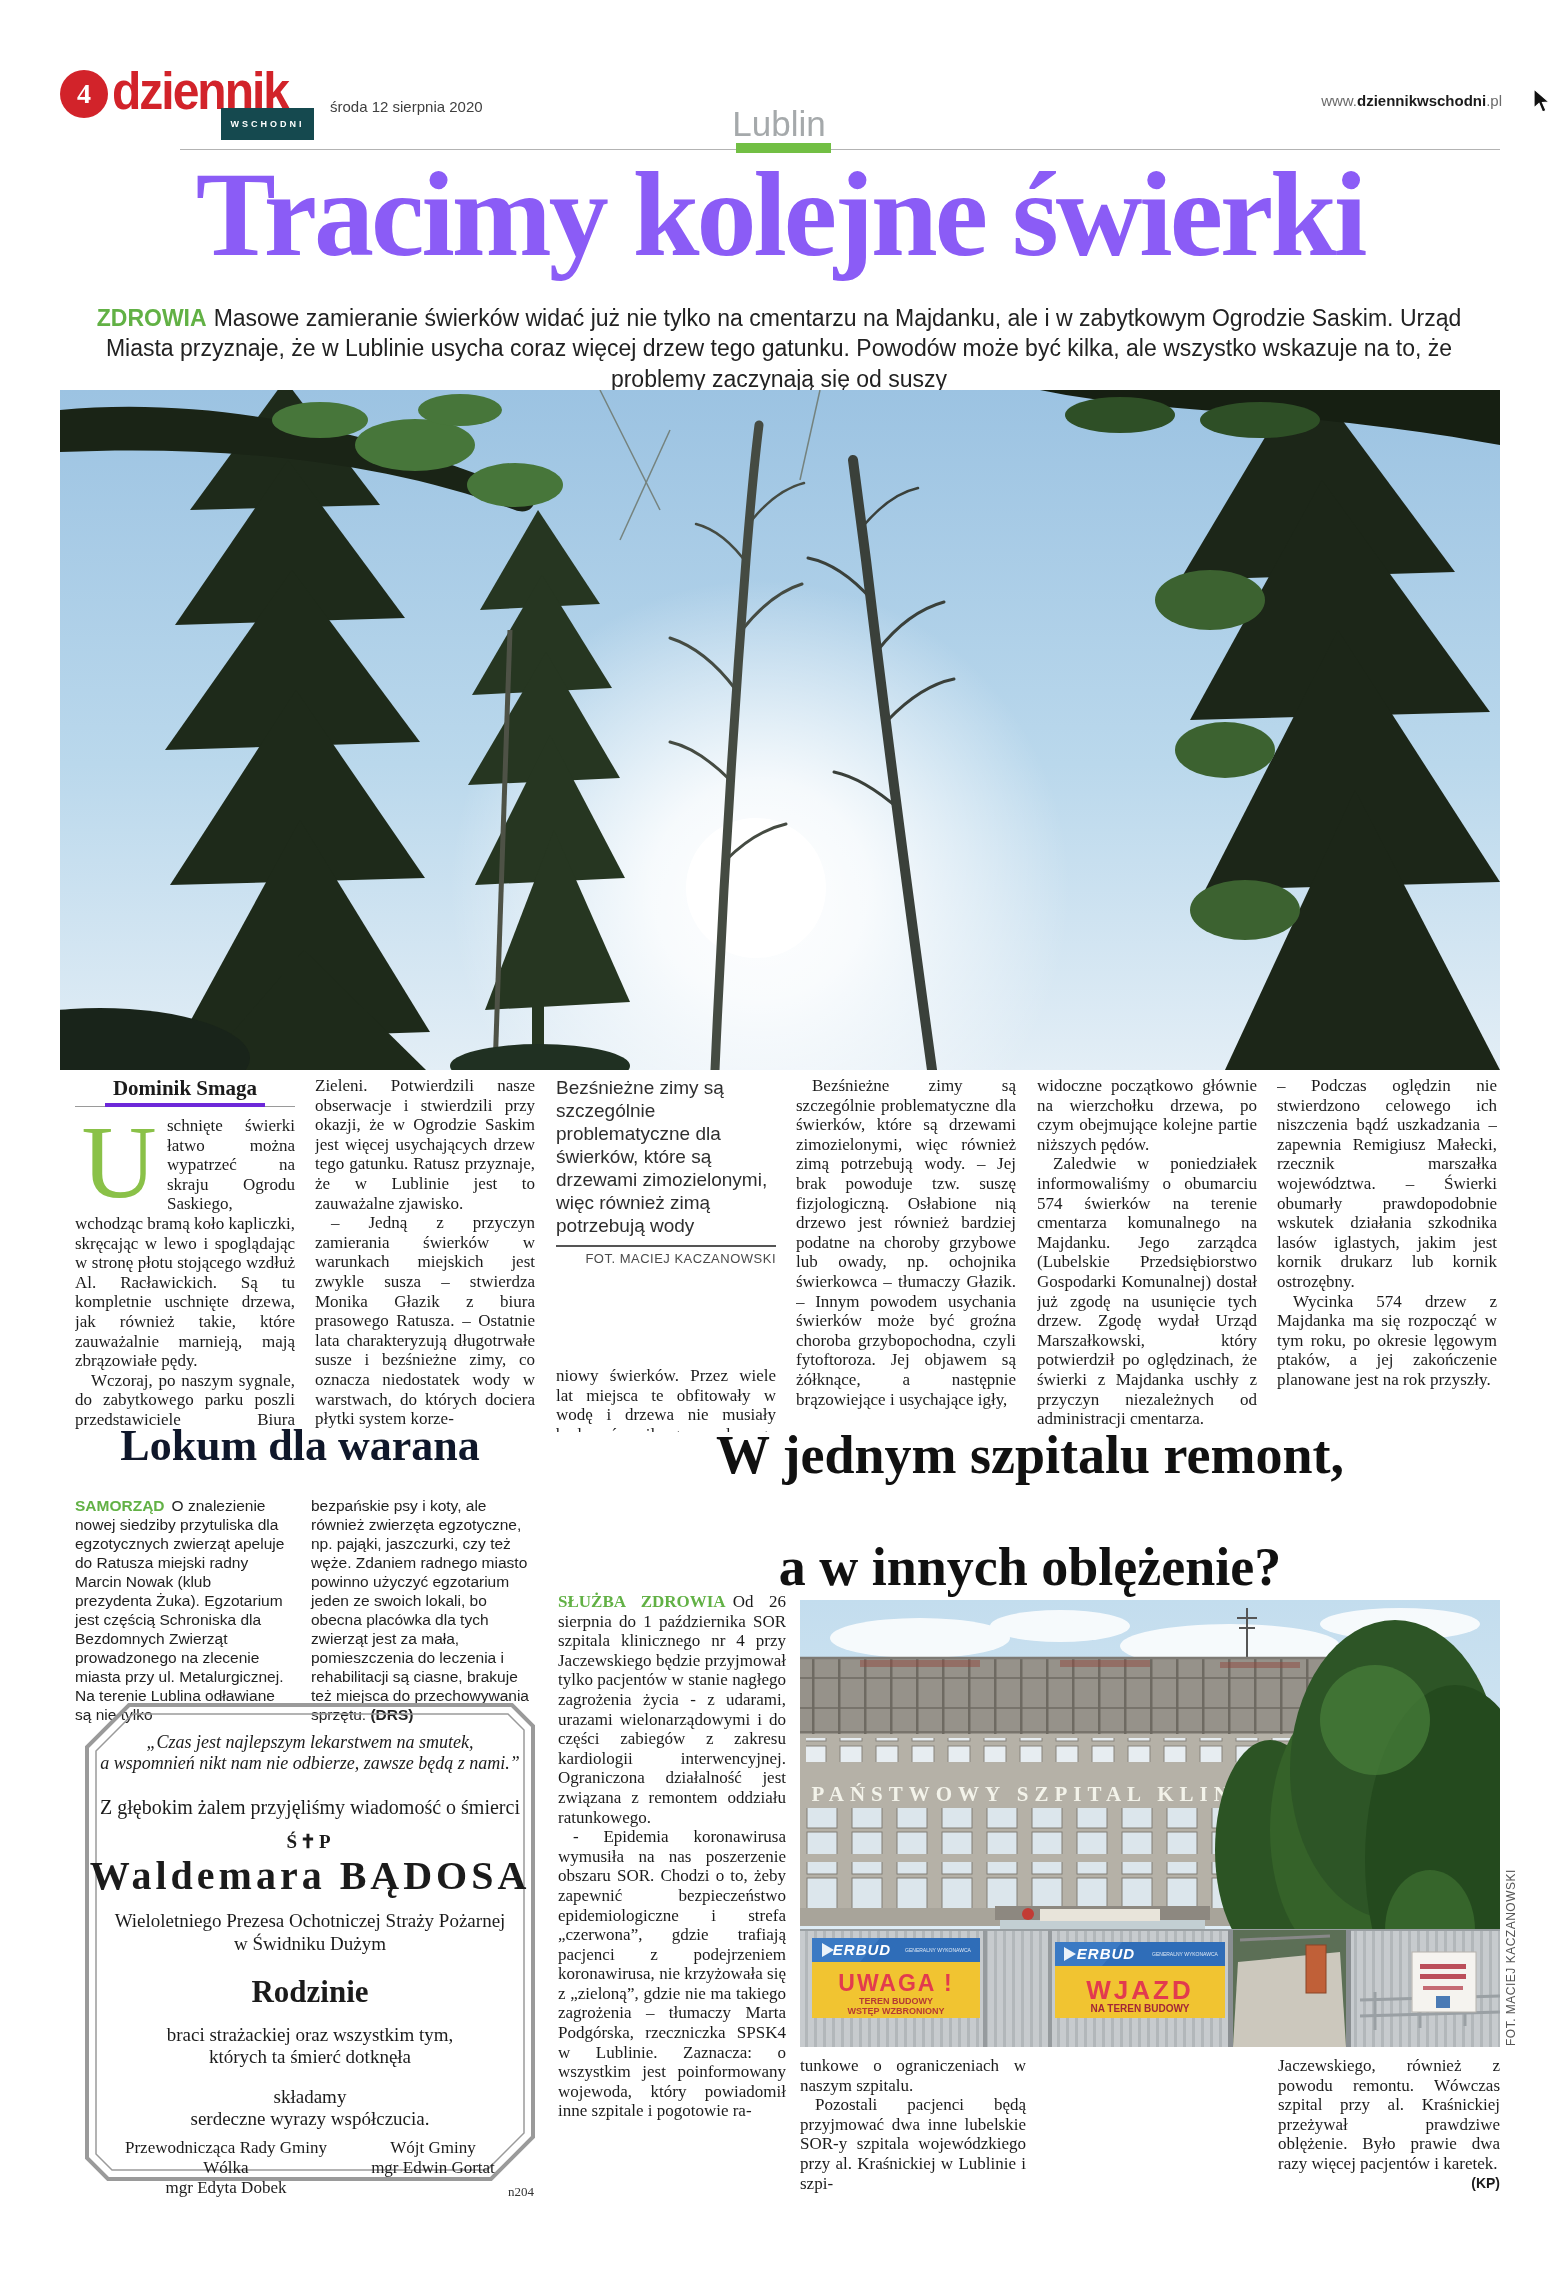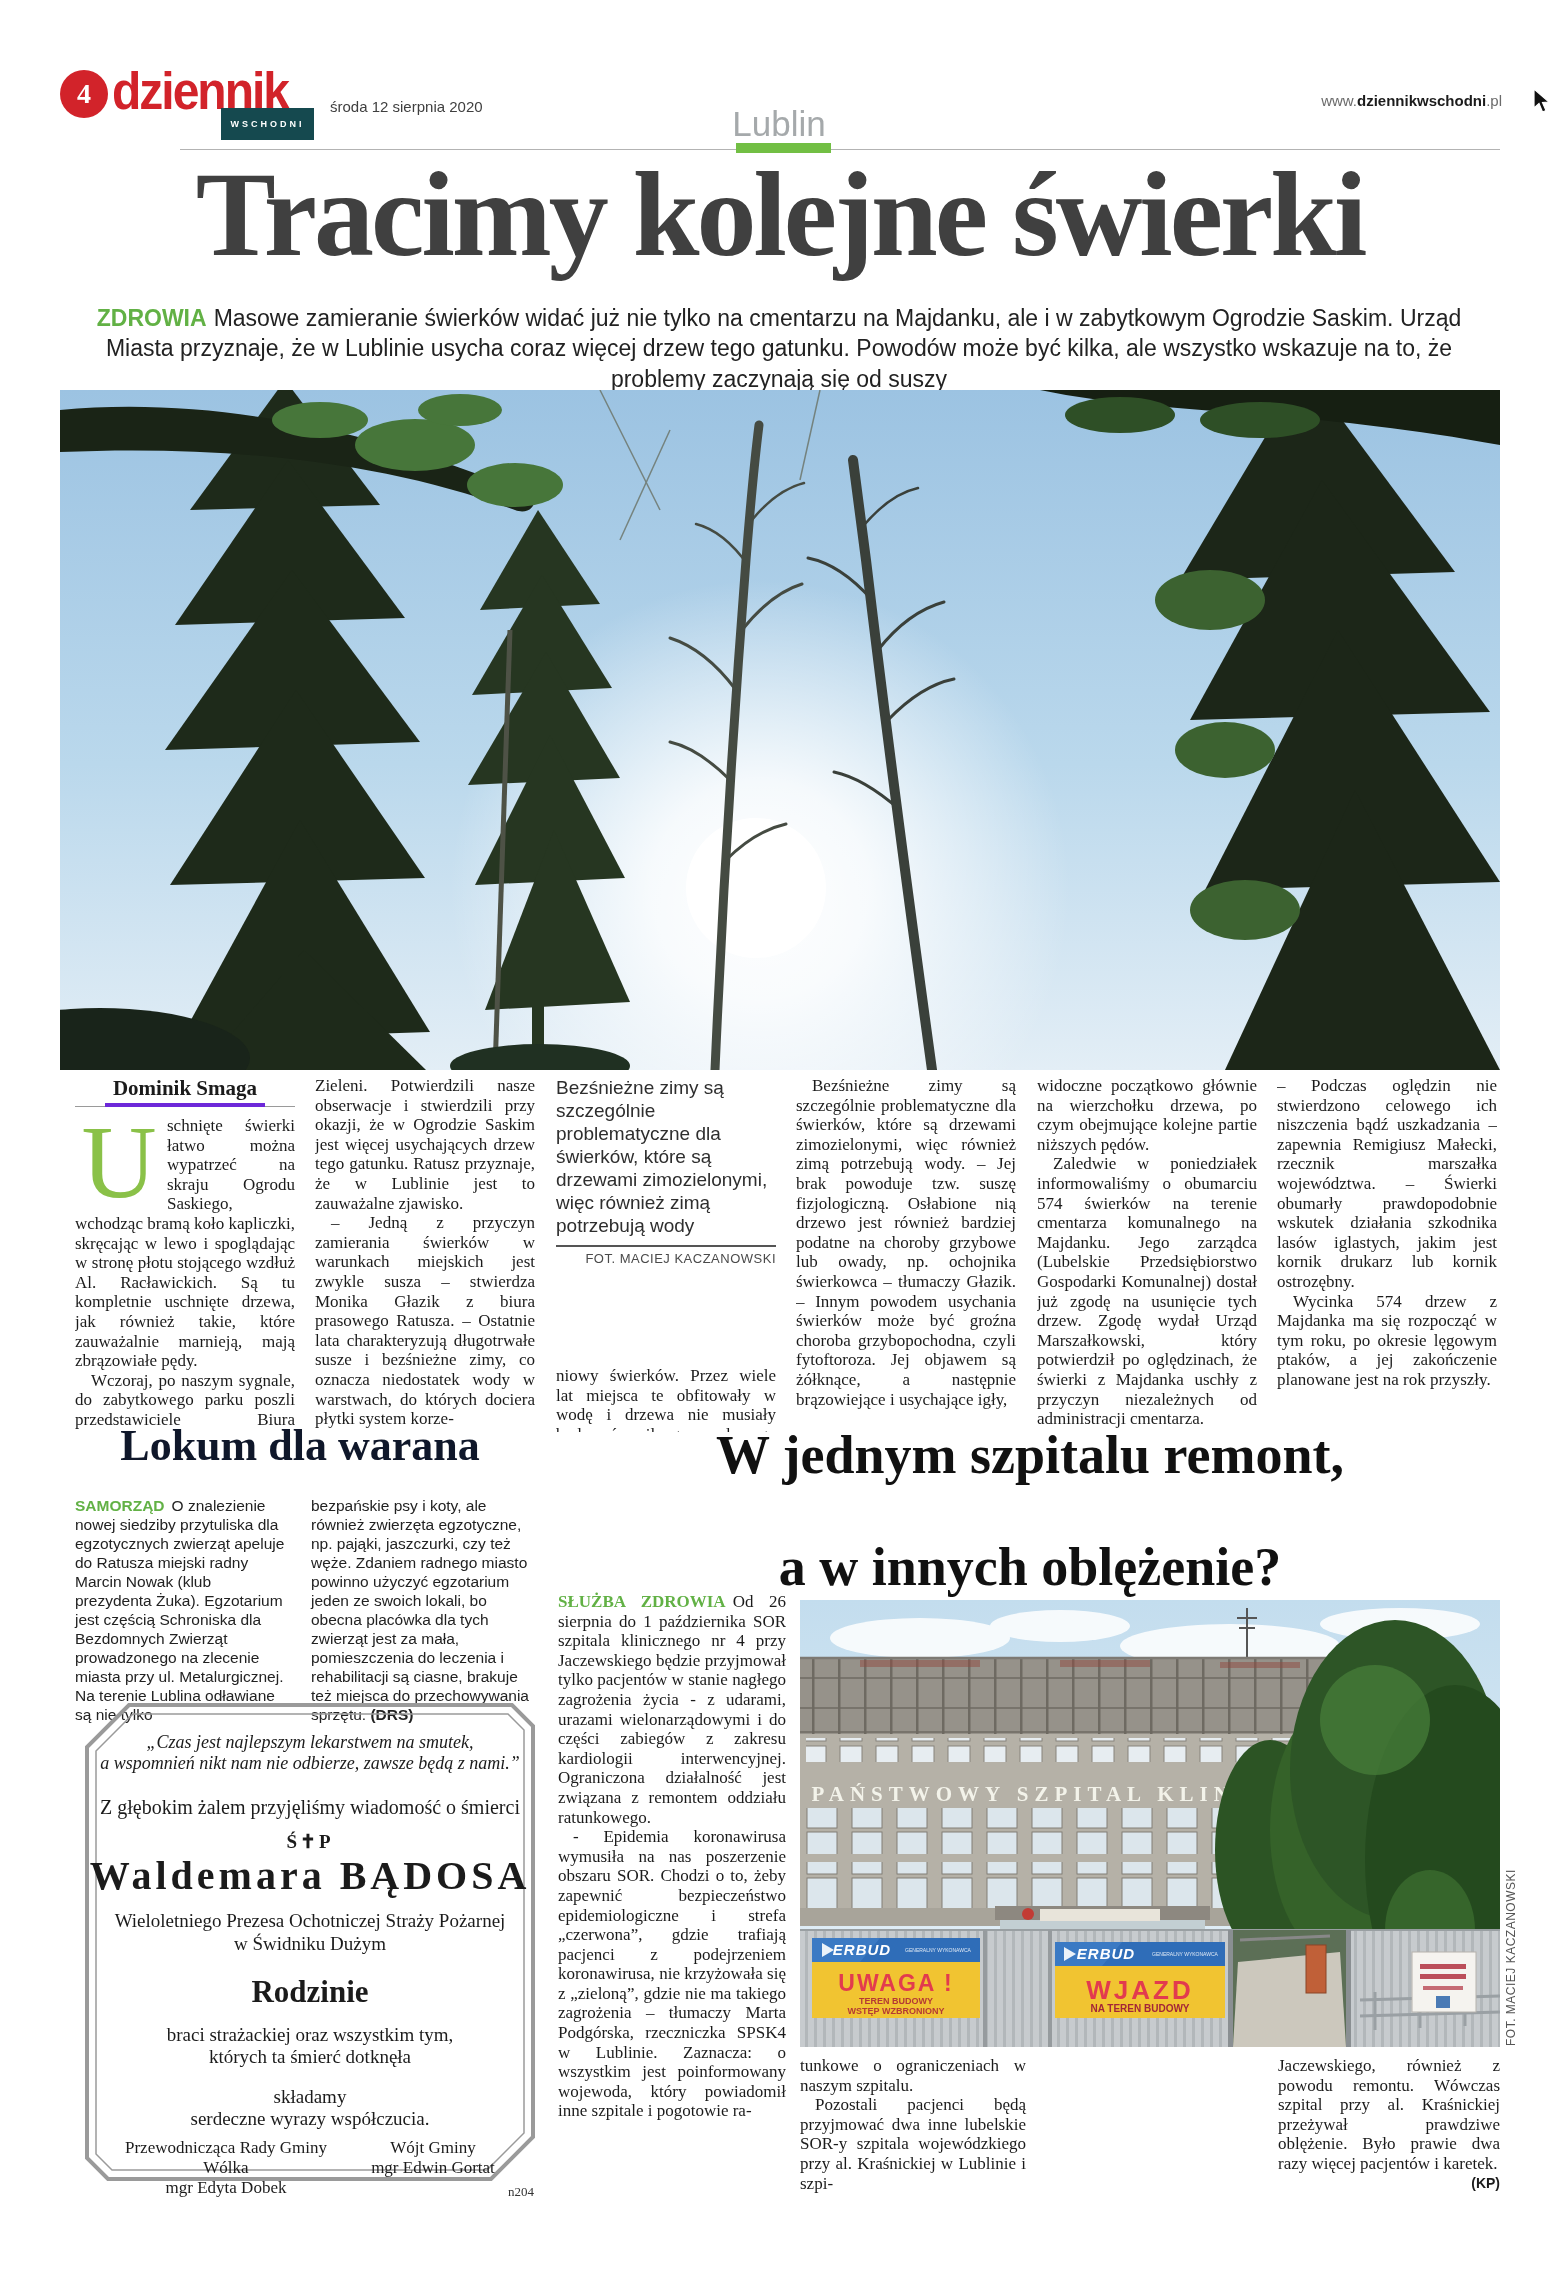--- a/index.html
+++ b/index.html
@@ -21,21 +21,21 @@
     font:400 35px "Liberation Sans",sans-serif;color:#a5a9ab;margin-top:32px;}
   .hdr-greenbar{left:736px;top:143px;width:95px;height:10px;background:#72bf44;z-index:2;}
   .hdr-rule{left:180px;top:149px;width:1320px;border-top:1px solid #b3b3b3;}
   .hdr-url{left:1180px;top:92px;width:322px;text-align:right;
     font:400 15px "Liberation Sans",sans-serif;color:#6b6b6b;}
   .hdr-url b{color:#1c1c1c;}
   .cursor{left:1532px;top:88px;width:22px;height:26px;z-index:5;}
 
   
   .headline{left:60px;top:152px;width:1440px;text-align:center;
-    font:700 120px/1.05 "Liberation Serif",serif;letter-spacing:-3px;color:#404040;}
+    font:700 120px/1.05 "Liberation Serif",serif;letter-spacing:-3px;color:#8b5cf6;}
   .lead{left:94px;top:303px;width:1370px;text-align:center;
     font:400 23px/1.32 "Liberation Sans",sans-serif;color:#222;}
   .kicker{color:#62b145;font-weight:700;margin-right:7px;}
   .photo1{left:60px;top:390px;width:1440px;height:680px;}
   .photo1 svg{display:block;width:100%;height:100%;}
 
   .bodycol{top:1076px;width:220px;height:356px;overflow:hidden;
     font:400 17px/19.6px "Liberation Serif",serif;text-align:justify;color:#1b1b1b;}
   .c1{left:75px;} .c2{left:315px;} .c3{left:556px;} .c4{left:796px;} .c5{left:1037px;} .c6{left:1277px;}
   .bodycol p{margin:0;}

